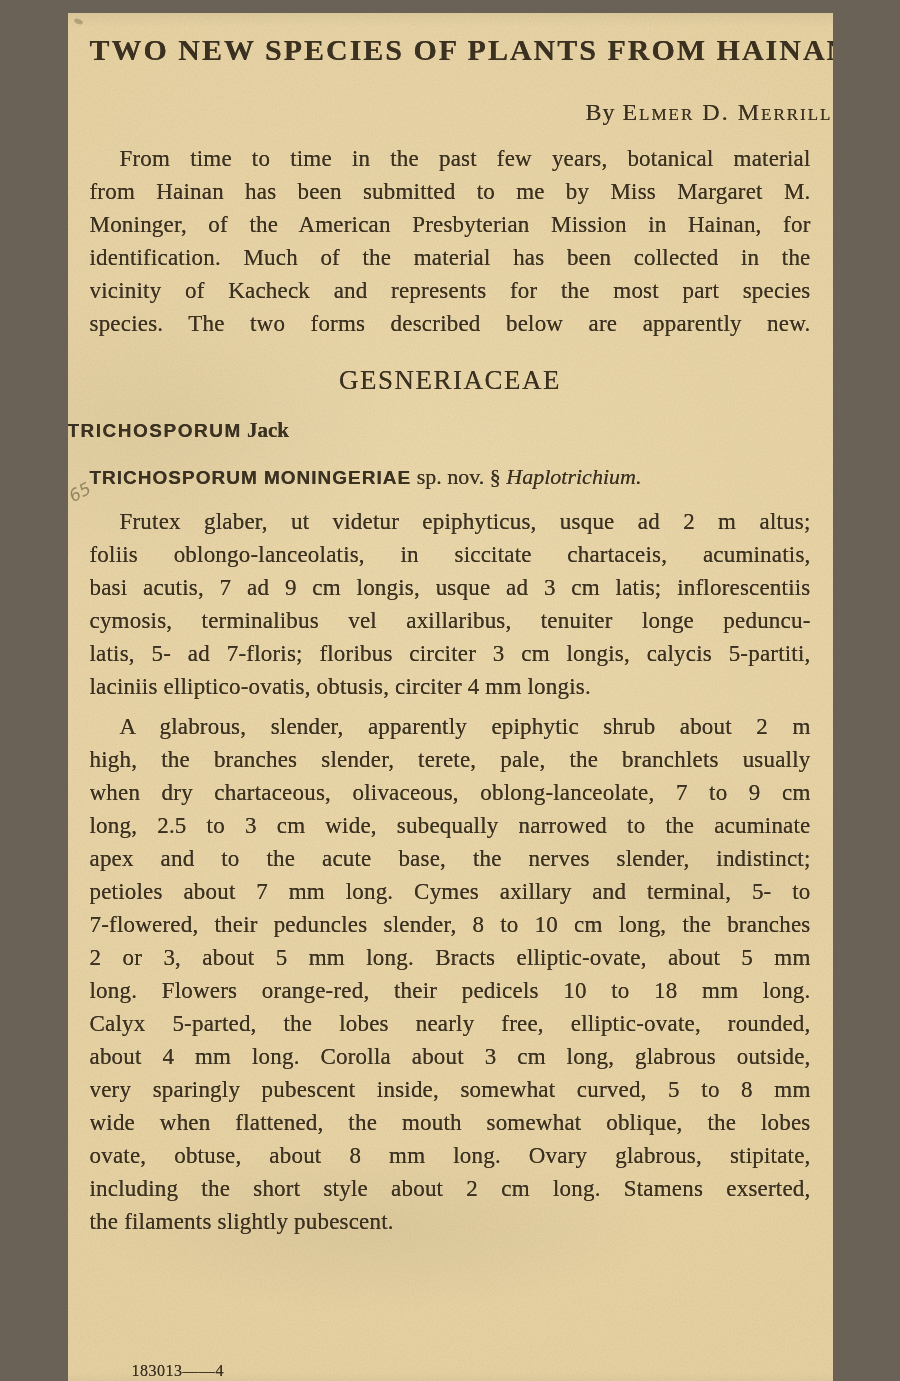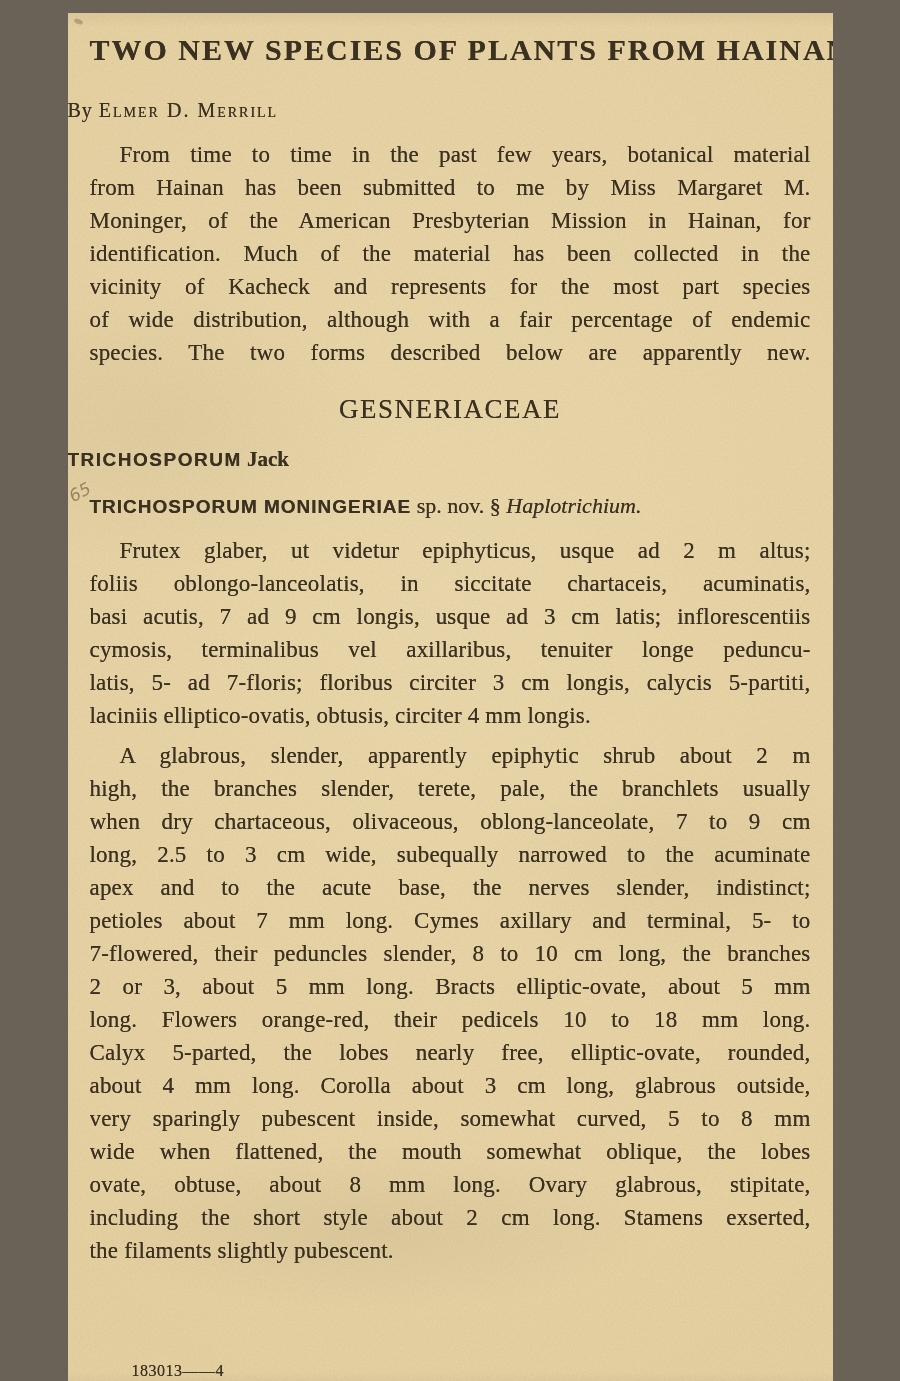--- a/index.html
+++ b/index.html
@@ -22,21 +22,21 @@
   .grain{position:absolute;inset:0;width:100%;height:100%;opacity:.16;mix-blend-mode:multiply;pointer-events:none;}
   .ink{text-shadow:0 0 .5px rgba(60,50,34,.85);}
 
   .title{
     margin:20px 22px 0;
     text-align:center;
     font-size:30px;font-weight:700;letter-spacing:2px;
     white-space:nowrap;
   }
   .byline{
-    margin-top:32px;text-align:left;font-size:20px;letter-spacing:1px;
+    margin-top:32px;text-align:right;font-size:24px;letter-spacing:1px;
   }
   .byline .smallcaps{font-variant:small-caps;letter-spacing:2px;}
   .affiliation{
     margin-top:9px;text-align:center;font-style:italic;font-size:21px;letter-spacing:.5px;
   }
 
   .para{margin:0 22px;font-size:23px;line-height:33px;letter-spacing:.2px;}
   .para .line{text-align:justify;text-align-last:justify;white-space:nowrap;overflow:hidden;}
   .para:not(.justify-all) .line:last-child{text-align-last:left;}
   .para .line:first-child{text-indent:30px;}
@@ -91,21 +91,20 @@
   </div>
 
 
   <div class="para intro justify-all ink">
 
   <div class="line">From time to time in the past few years, botanical material</div>
       <div class="line">from Hainan has been submitted to me by Miss Margaret M.</div>
       <div class="line">Moninger, of the American Presbyterian Mission in Hainan, for</div>
       <div class="line">identification.  Much of the material has been collected in the</div>
       <div class="line">vicinity of Kacheck and represents for the most part species</div>
-      <div class="line">of wide distribution, although with a fair percentage of endemic</div>
       <div class="line">species.  The two forms described below are apparently new.</div>
     </div>
 
   <h2 class="family-heading ink">GESNERIACEAE</h2>
 
   <h3 class="genus-heading ink">
     <span class="genus">TRICHOSPORUM</span>
     <span class="genus-author">Jack</span>
   </h3>
 

